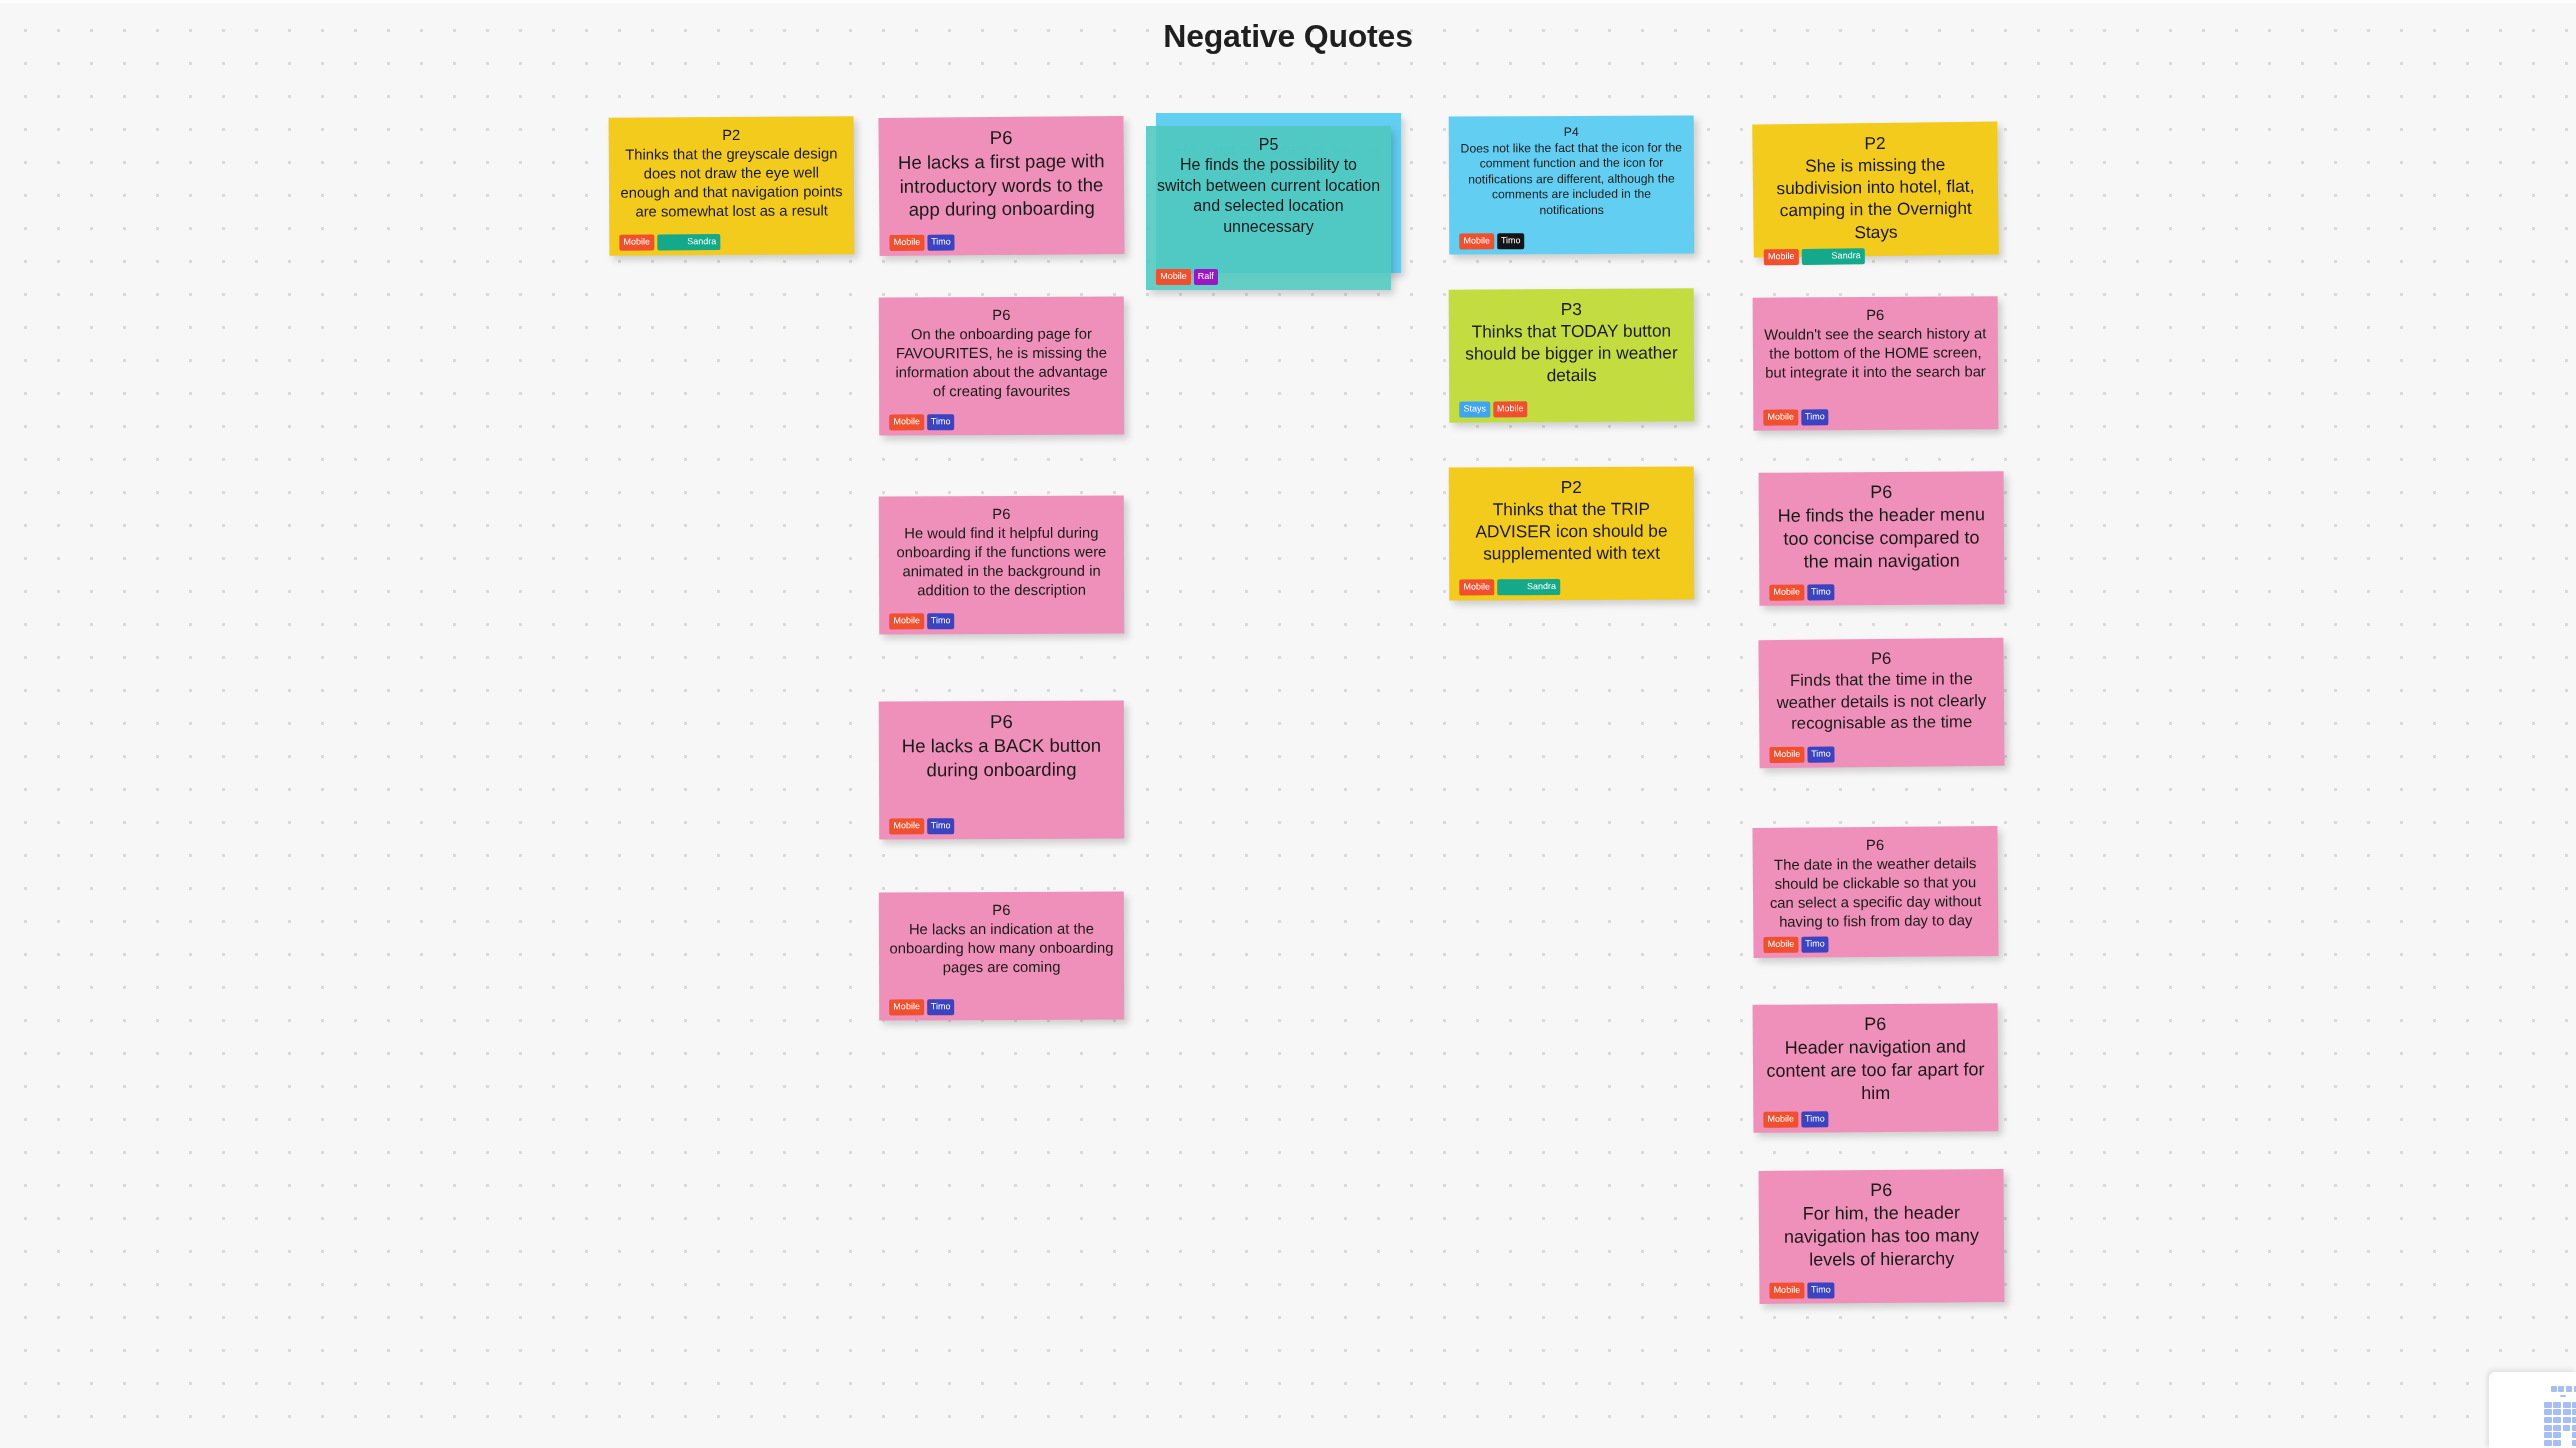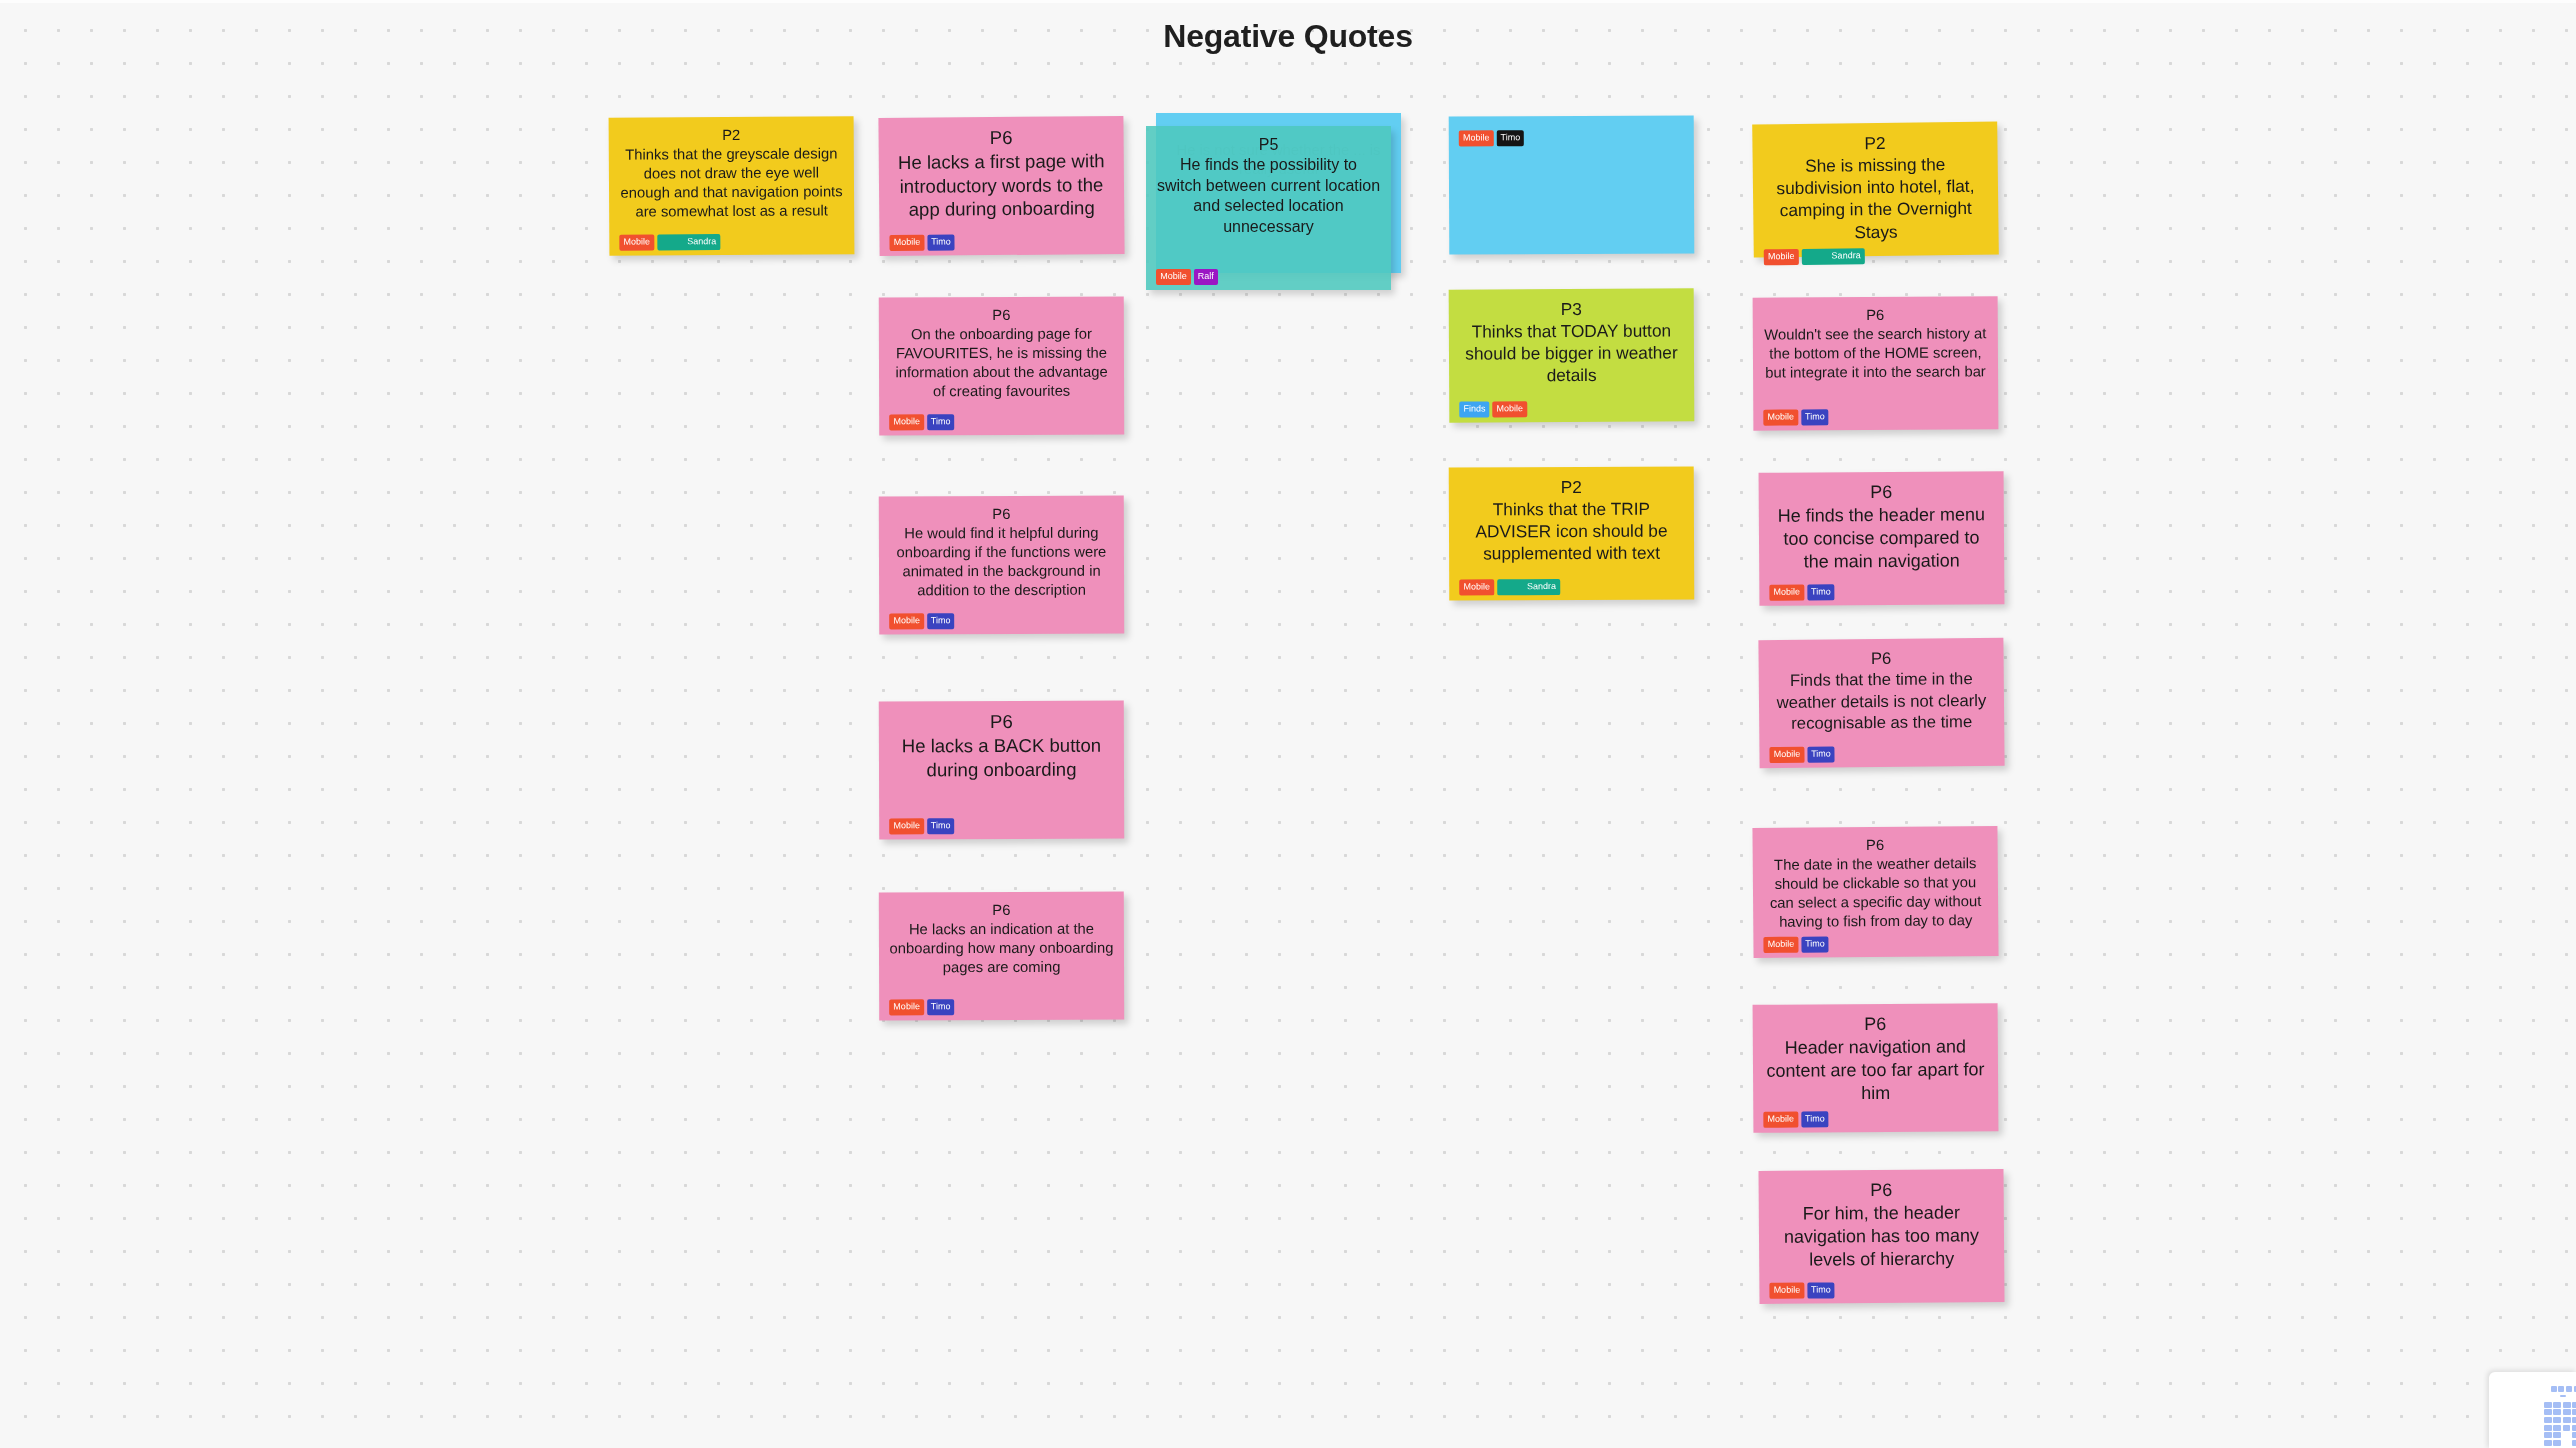--- a/index.html
+++ b/index.html
@@ -172,30 +172,31 @@
 
   <div class="note c-teal-ghost" style="left:1146px; top:126px; width:245px; height:164px; font-size:16px;">
     <div class="note-body"><span>P5</span><br><span>He finds the possibility to switch between current location and selected location unnecessary</span></div>
     <div class="tags">
       <span class="tag t-mobile">Mobile</span>
       <span class="tag t-ralf">Ralf</span>
     </div>
   </div>
 
   <div class="note c-cyan" style="left:1449px; top:116px; width:245px; height:138px; transform:rotate(-0.25deg); font-size:12.2px;">
+    <div class="note-body"><span>P4</span><br><span>Does not like the fact that the icon for the comment function and the icon for notifications are different, although the comments are included in the notifications</span></div>
     <div class="tags">
       <span class="tag t-mobile">Mobile</span>
       <span class="tag t-noah">Timo</span>
     </div>
   </div>
 
   <div class="note c-green" style="left:1449px; top:289px; width:245px; height:133px; transform:rotate(-0.3deg); font-size:17.3px;">
     <div class="note-body"><span>P3</span><br><span>Thinks that TODAY button should be bigger in weather details</span></div>
     <div class="tags">
-      <span class="tag t-erik">Finds</span>
+      <span class="tag t-erik">Stays</span>
       <span class="tag t-mobile">Mobile</span>
     </div>
   </div>
 
   <div class="note c-yellow" style="left:1449px; top:467px; width:245px; height:133px; transform:rotate(-0.25deg); font-size:17.3px;">
     <div class="note-body"><span>P2</span><br><span>Thinks that the TRIP ADVISER icon should be supplemented with text</span></div>
     <div class="tags">
       <span class="tag t-mobile">Mobile</span>
       <span class="tag t-sandra">Sandra</span>
     </div>

